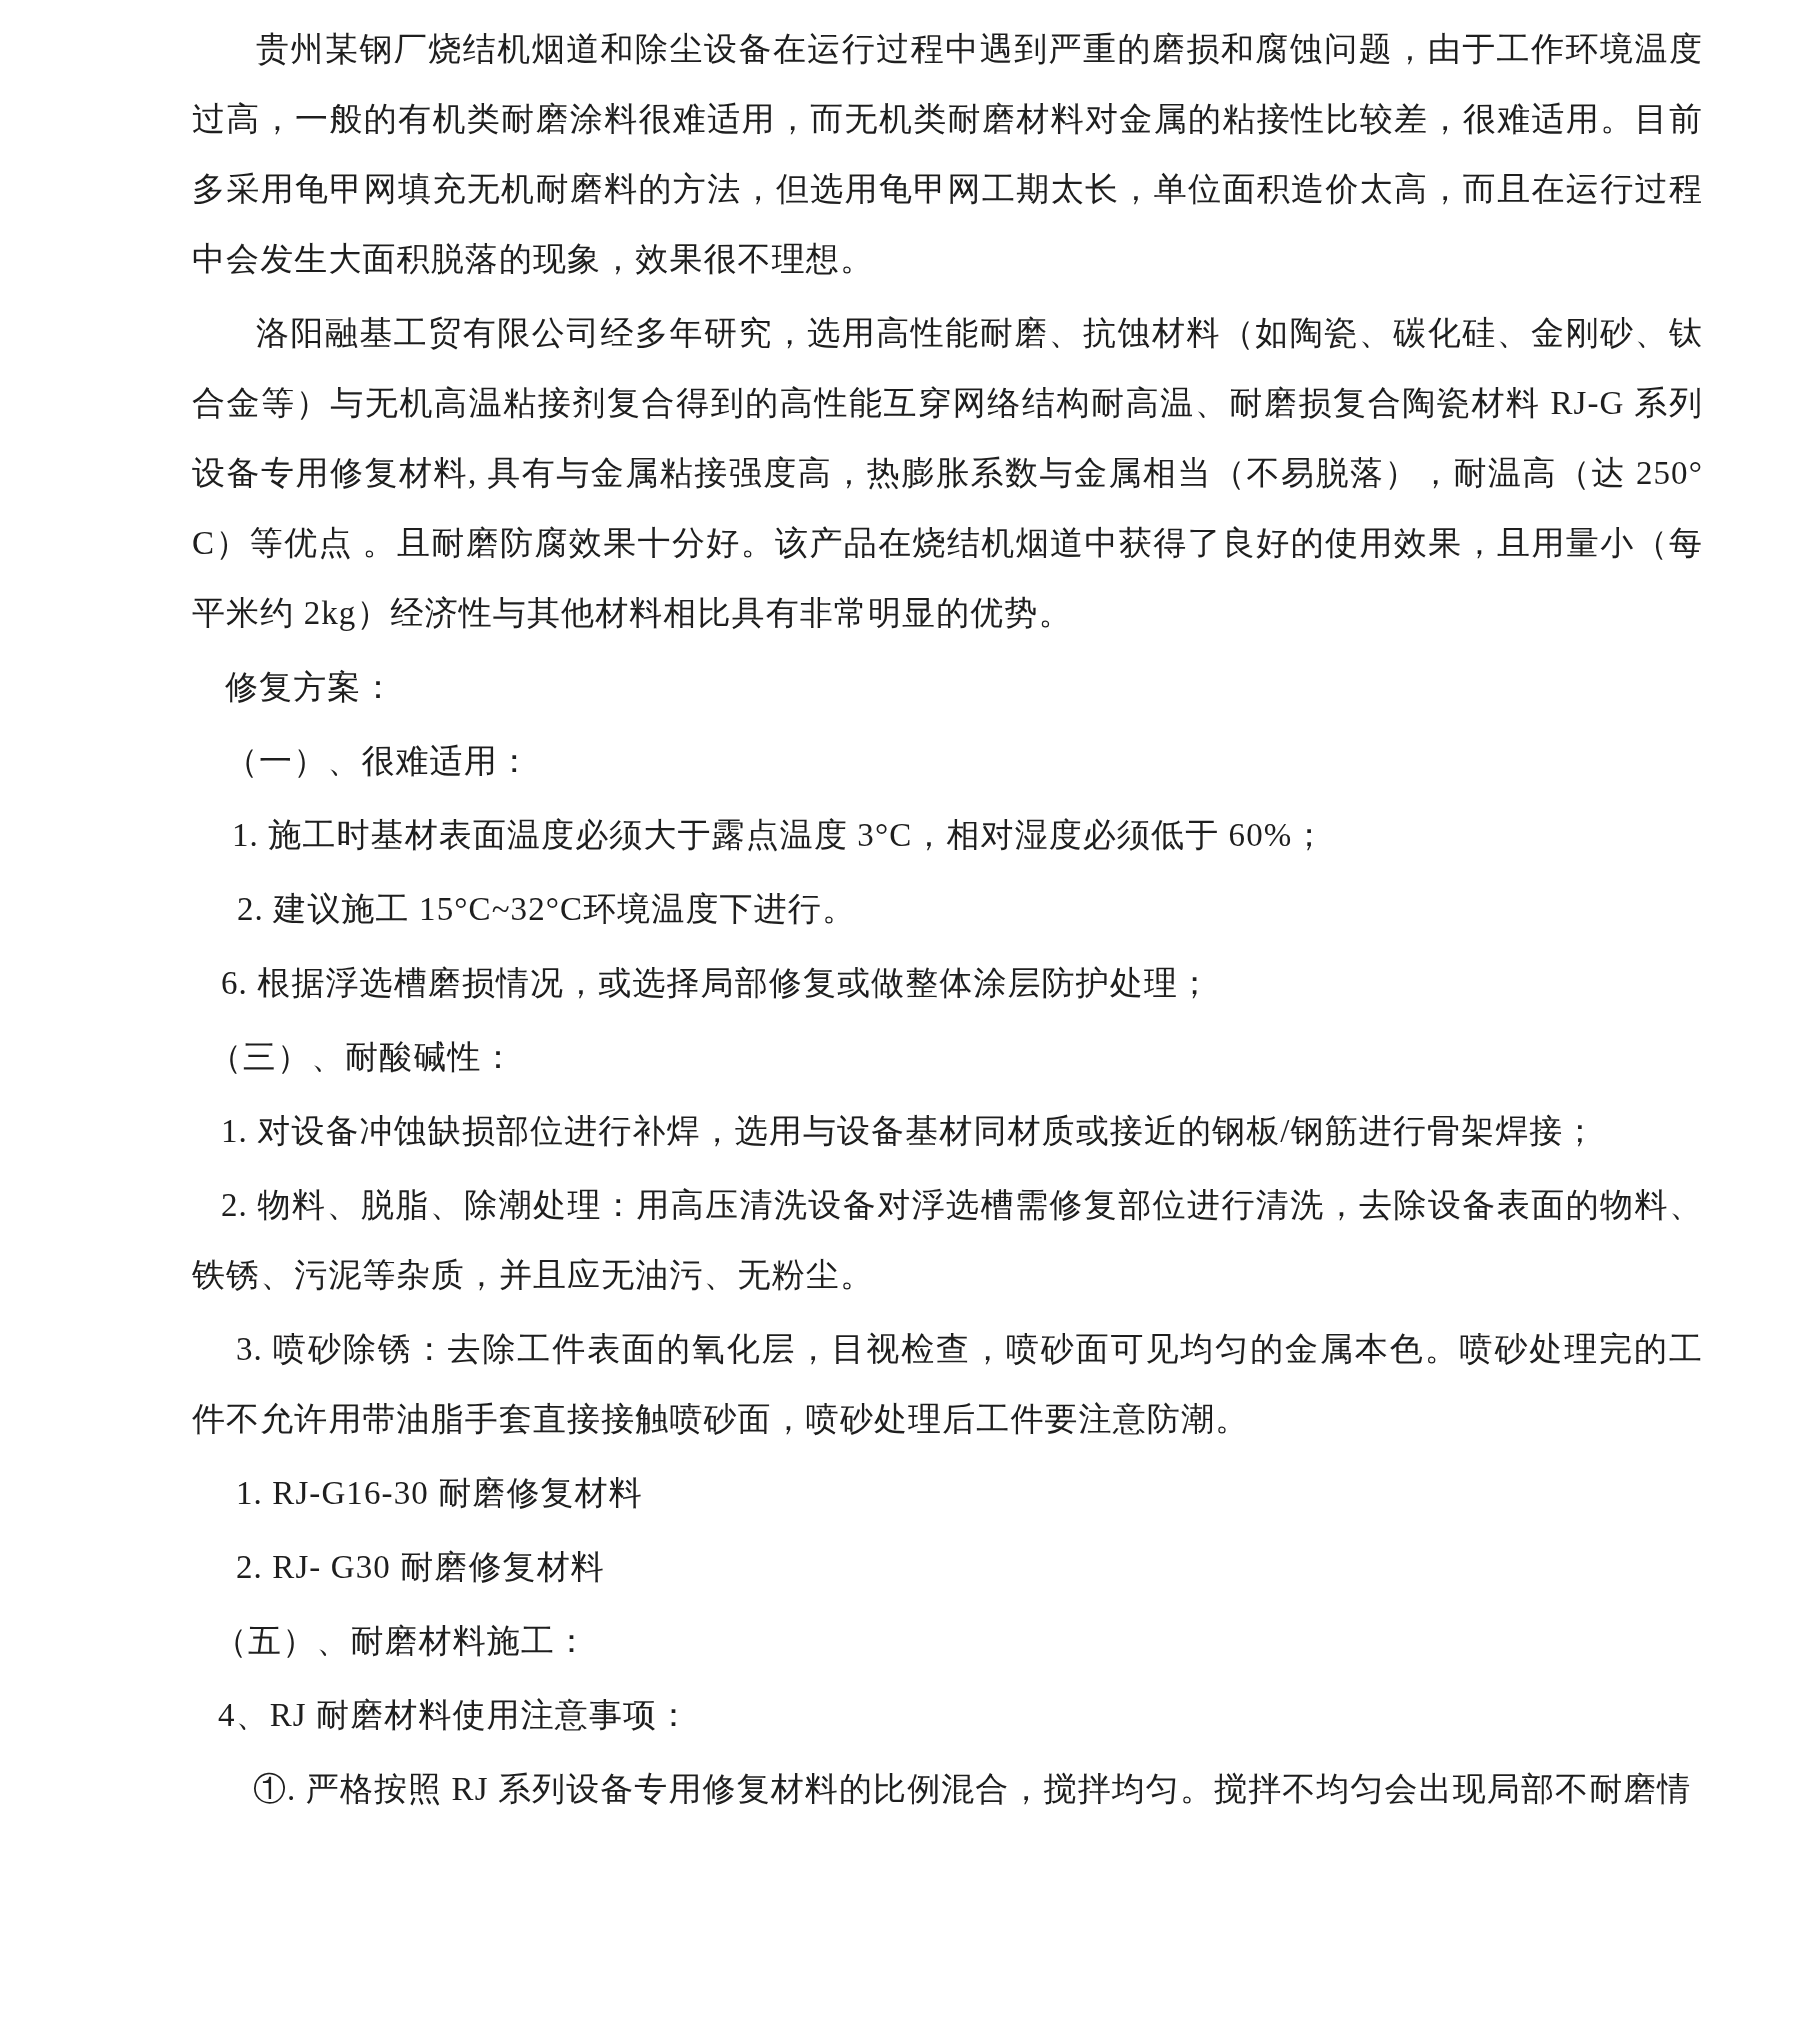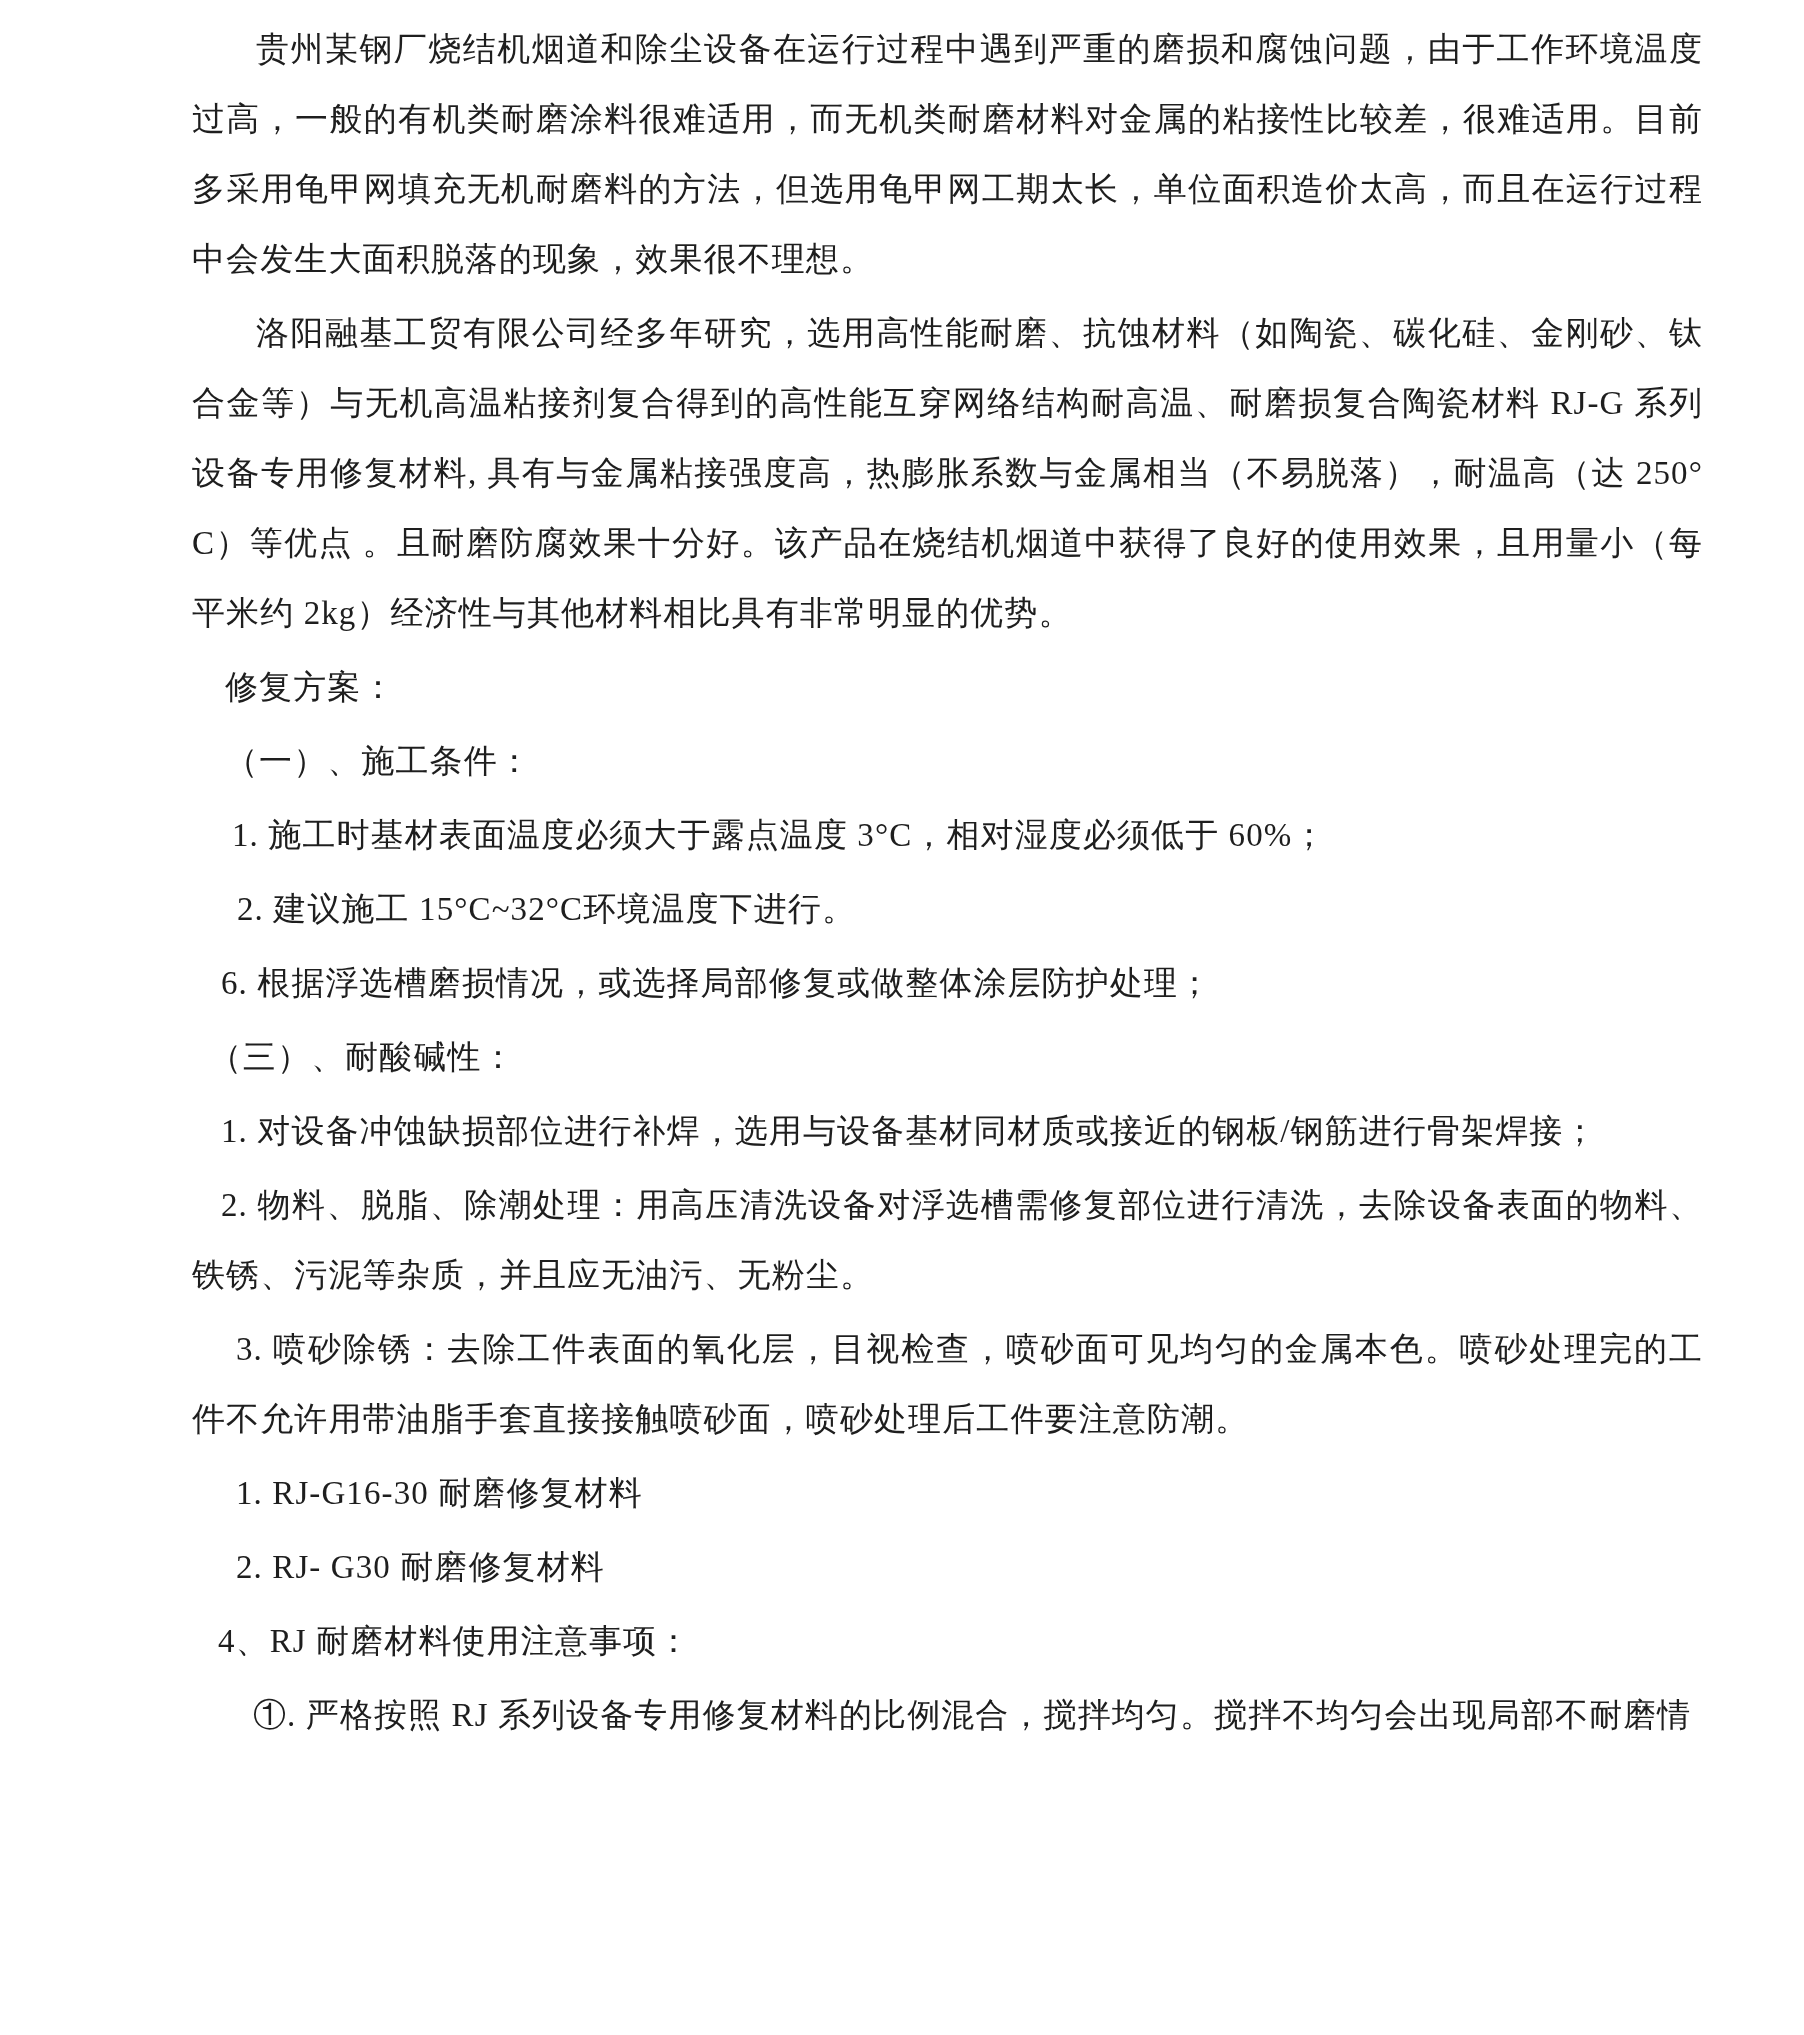--- a/index.html
+++ b/index.html
@@ -41,26 +41,27 @@
   .ind-30 { text-indent: 22px; }
   .ind-23 { text-indent: 16.7px; }
 </style>
 </head>
 <body>
 
 <div class="page">
   <p class="ind-88">贵州某钢厂烧结机烟道和除尘设备在运行过程中遇到严重的磨损和腐蚀问题，由于工作环境温度过高，一般的有机类耐磨涂料很难适用，而无机类耐磨材料对金属的粘接性比较差，很难适用。目前多采用龟甲网填充无机耐磨料的方法，但选用龟甲网工期太长，单位面积造价太高，而且在运行过程中会发生大面积脱落的现象，效果很不理想。</p>
   <p class="ind-88">洛阳融基工贸有限公司经多年研究，选用高性能耐磨、抗蚀材料（如陶瓷、碳化硅、金刚砂、钛合金等）与无机高温粘接剂复合得到的高性能互穿网络结构耐高温、耐磨损复合陶瓷材料 RJ-G 系列设备专用修复材料, 具有与金属粘接强度高，热膨胀系数与金属相当（不易脱落），耐温高（达 250°C）等优点 。且耐磨防腐效果十分好。该产品在烧结机烟道中获得了良好的使用效果，且用量小（每平米约 2kg）经济性与其他材料相比具有非常明显的优势。</p>
   <p class="ind-46">修复方案：</p>
-  <p class="ind-45">（一）、施工条件：</p>
+  <p class="ind-45">（一）、很难适用：</p>
   <p class="ind-55">1. 施工时基材表面温度必须大于露点温度 3°C，相对湿度必须低于 60%；</p>
   <p class="ind-62">2. 建议施工 15°C~32°C环境温度下进行。</p>
   <p class="ind-40">6. 根据浮选槽磨损情况，或选择局部修复或做整体涂层防护处理；</p>
   <p class="ind-23">（三）、耐酸碱性：</p>
   <p class="ind-40">1.  对设备冲蚀缺损部位进行补焊，选用与设备基材同材质或接近的钢板/钢筋进行骨架焊接；</p>
   <p class="ind-40">2.  物料、脱脂、除潮处理：用高压清洗设备对浮选槽需修复部位进行清洗，去除设备表面的物料、铁锈、污泥等杂质，并且应无油污、无粉尘。</p>
   <p class="ind-60">3.  喷砂除锈：去除工件表面的氧化层，目视检查，喷砂面可见均匀的金属本色。喷砂处理完的工件不允许用带油脂手套直接接触喷砂面，喷砂处理后工件要注意防潮。</p>
   <p class="ind-60">1. RJ-G16-30 耐磨修复材料</p>
   <p class="ind-60">2. RJ- G30 耐磨修复材料</p>
+  <p class="ind-30">（五）、耐磨材料施工：</p>
   <p class="ind-36">4、RJ 耐磨材料使用注意事项：</p>
   <p class="ind-84">①. 严格按照 RJ 系列设备专用修复材料的比例混合，搅拌均匀。搅拌不均匀会出现局部不耐磨情</p>
 </div>
 
 
 </body></html>

